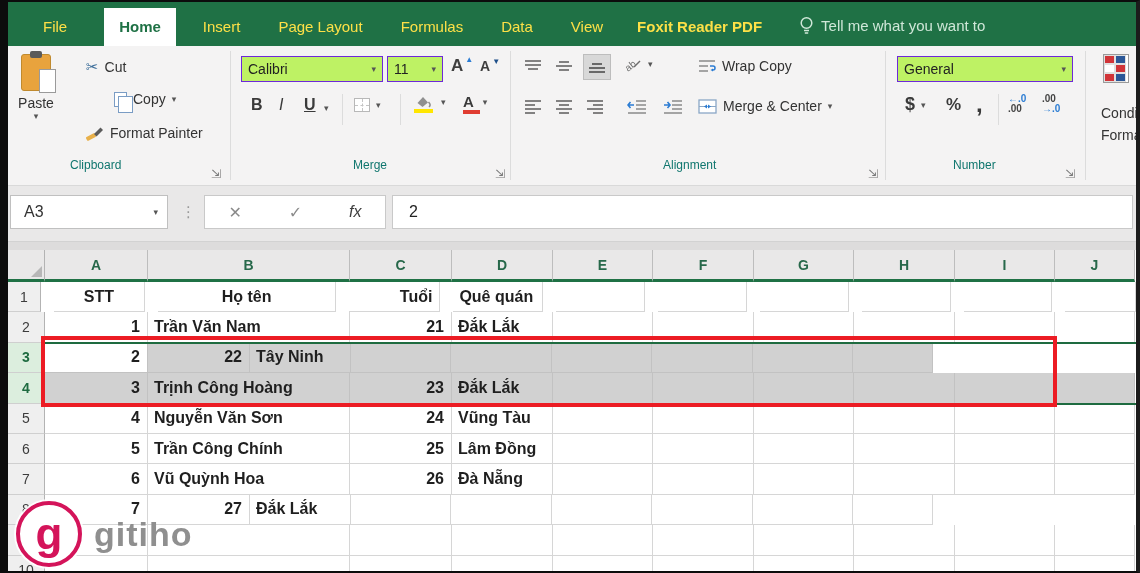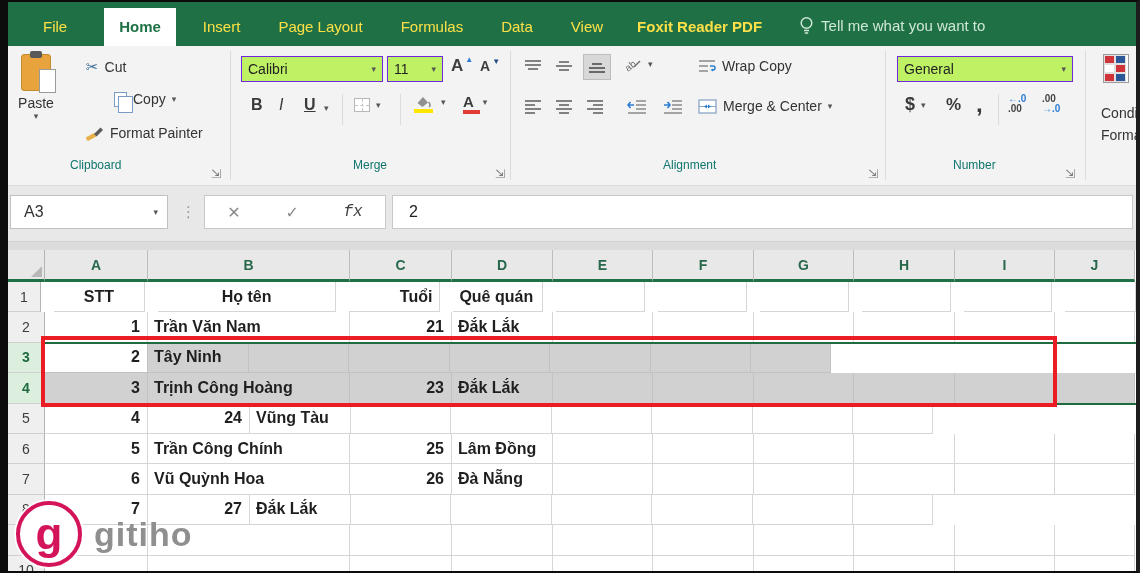--- a/index.html
+++ b/index.html
@@ -37,21 +37,21 @@
   .press{background:#d8d8d8;border:1px solid #bdbdbd;}
   .ic{display:inline-flex;align-items:center;justify-content:center;}
   
   .cfic{display:grid;grid-template-columns:11px 11px;grid-auto-rows:9px;border:1px solid #9a9a9a;background:#fff;width:26px;}
   .cfic i{border:0.5px solid #e0e0e0;}
   
   .fbar{position:relative;height:56px;background:#e9e8e8;border-bottom:1px solid #d2d2d2;}
   .namebox{position:absolute;left:2px;top:9px;width:158px;height:34px;background:#fff;border:1px solid #c0c0c0;display:flex;align-items:center;justify-content:space-between;padding:0 9px 0 13px;font-size:16px;color:#333;}
   .dots{position:absolute;left:173px;top:17px;color:#9a9a9a;font-size:15px;}
   .fxbox{position:absolute;left:196px;top:9px;width:182px;height:34px;background:#fff;border:1px solid #c9c9c9;display:flex;align-items:center;justify-content:space-around;color:#8a8a8a;font-size:16px;}
-  .fxbox .fx{font-family:Liberation Mono, monospace;font-style:italic;color:#3f3f3f;}
+  .fxbox .fx{font-family:Liberation Sans, sans-serif;font-style:italic;color:#3f3f3f;}
   .finput{position:absolute;left:384px;right:3px;top:9px;height:34px;background:#fff;border:1px solid #c9c9c9;display:flex;align-items:center;padding-left:16px;font-size:16px;color:#222;}
   .gap{height:8px;background:#dddcdc;}
   
   .grid{position:relative;height:321px;background:#fff;overflow:hidden;}
   .ghead{display:flex;height:32px;}
   .hc{background:#e9e8e8;border-right:1px solid #bdbdbd;border-bottom:3px solid #1f7145;color:#27684a;font-size:14px;font-weight:600;display:flex;align-items:center;justify-content:center;height:32px;}
   .corner{width:37px;background:#e9e8e8;border-right:1px solid #b3b3b3;border-bottom:3px solid #1f7145;position:relative;}
   .corner:after{content:"";position:absolute;right:2px;bottom:2px;border-style:solid;border-width:0 0 11px 11px;border-color:transparent transparent #b7b7b7 transparent;}
   .grow{display:flex;height:30.4px;}
   .rh{width:37px;background:#efefef;border-right:1px solid #b3b3b3;border-bottom:1px solid #cfcfcf;color:#3c3c3c;font-size:14px;display:flex;align-items:center;justify-content:center;}
@@ -402,20 +402,21 @@
         <div class="c cf"></div>
         <div class="c cg"></div>
         <div class="c chh"></div>
         <div class="c ci"></div>
         <div class="c cj"></div>
     </div>
 
     <div class="grow">
       <div class="rh selhdr">3</div>
       <div class="c ca num sel active">2</div>
+      <div class="c cc num sel">22</div>
       <div class="c cd txt sel">Tây Ninh</div>
       <div class="c ce sel"></div>
         <div class="c cf sel"></div>
         <div class="c cg sel"></div>
         <div class="c chh sel"></div>
         <div class="c ci sel"></div>
         <div class="c cj sel"></div>
     </div>
 
     <div class="grow">
@@ -428,20 +429,21 @@
         <div class="c cf sel"></div>
         <div class="c cg sel"></div>
         <div class="c chh sel"></div>
         <div class="c ci sel"></div>
         <div class="c cj sel"></div>
     </div>
 
     <div class="grow">
       <div class="rh">5</div>
       <div class="c ca num">4</div>
+      <div class="c cb txt">Nguyễn Văn Sơn</div>
       <div class="c cc num">24</div>
       <div class="c cd txt">Vũng Tàu</div>
       <div class="c ce"></div>
         <div class="c cf"></div>
         <div class="c cg"></div>
         <div class="c chh"></div>
         <div class="c ci"></div>
         <div class="c cj"></div>
     </div>
 

